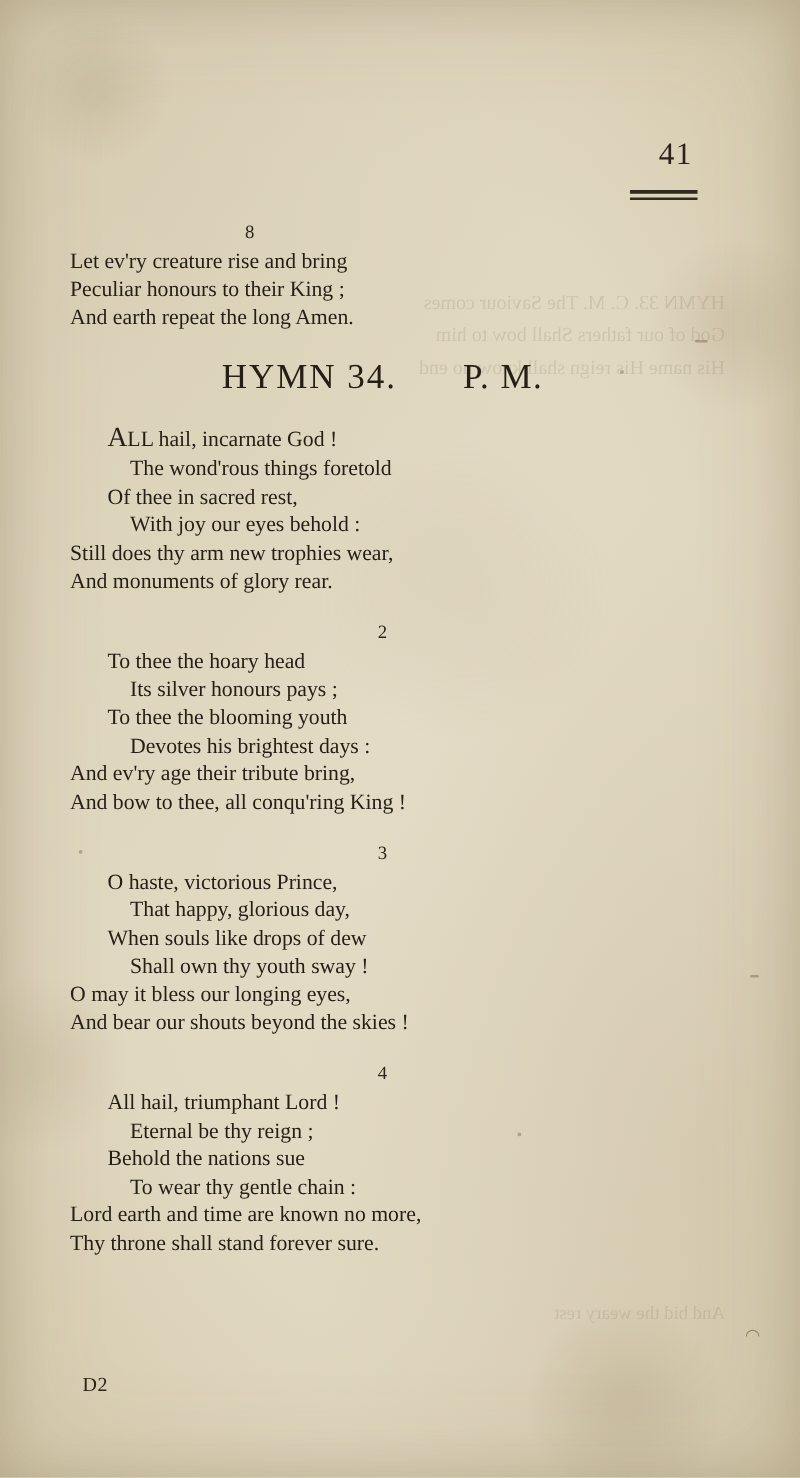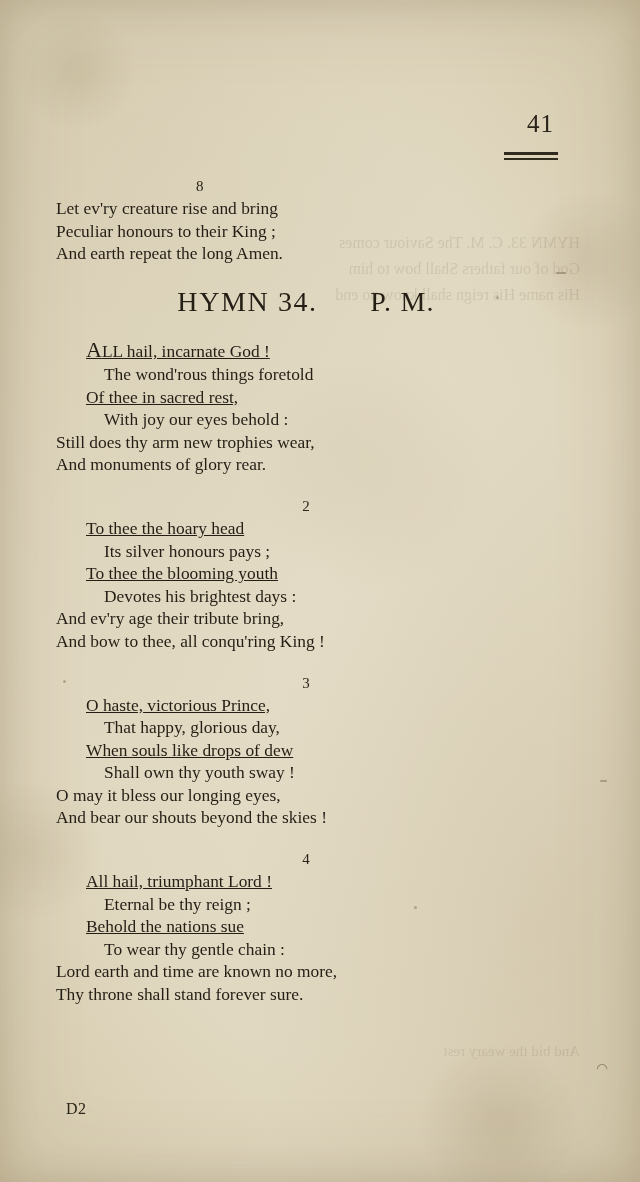--- a/index.html
+++ b/index.html
@@ -91,21 +91,21 @@
   .stanza-num {
     text-align: center;
     font-size: 15px;
     line-height: 20px;
     margin: 0 0 1px 0;
     color: #2a2419;
   }
 
   .line { white-space: pre; }
   .i0 { padding-left: 0; }
-  .i1 { padding-left: 30px; text-decoration: underline; }
+  .i1 { padding-left: 30px; }
   .i2 { padding-left: 48px; }
 
   .hymn-title {
     text-align: center;
     font-size: 28px;
     letter-spacing: 1.6px;
     margin: 26px 0 26px 0;
     color: #241e15;
   }
   .hymn-title .meter { margin-left: 44px; letter-spacing: 1.2px; }

